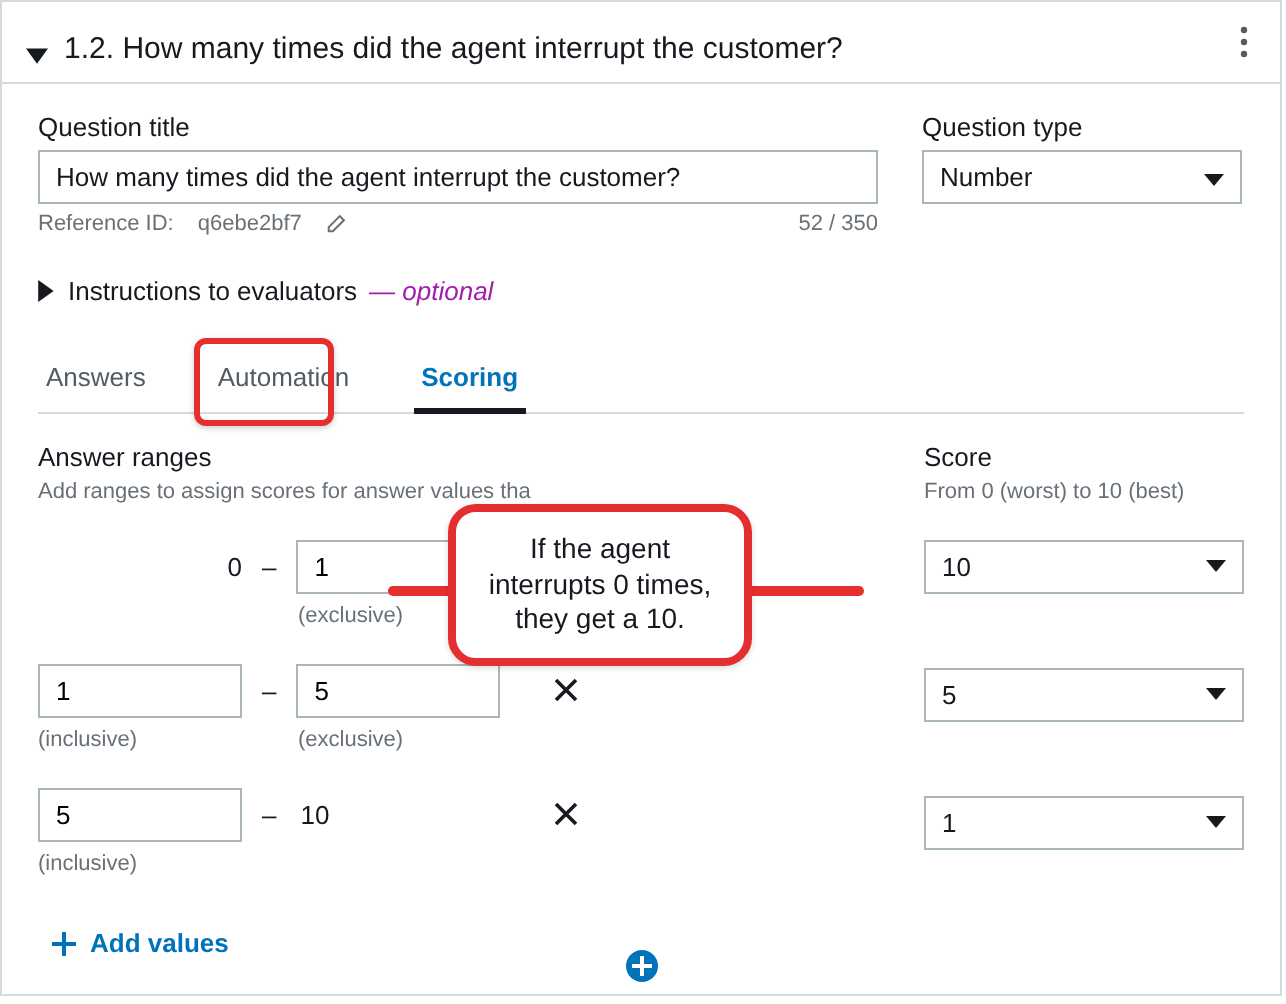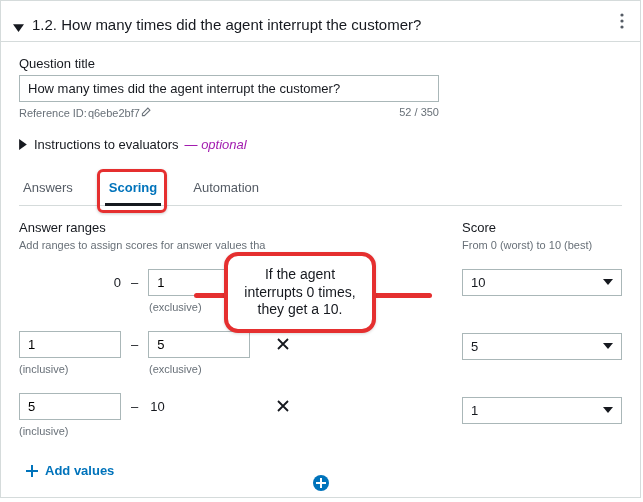--- a/index.html
+++ b/index.html
@@ -69,21 +69,21 @@
     cursor: pointer;
   }
   .ref-row {
     display: flex;
     gap: 8px;
     margin-top: 4px;
     font-size: 11px;
     color: #687078;
     width: 420px;
   }
-  .ref-left { display:flex; align-items:center; gap:1px;}
+  .ref-left { display:flex; gap:12px;}
   .ref-right { margin-left: auto; }
   .instructions {
     margin-top: 18px;
     display: flex;
     align-items: center;
     cursor: pointer;
     color: #16191f;
     font-size: 13px;
     gap: 6px;
   }
@@ -250,34 +250,45 @@
             <span>q6ebe2bf7</span>
             <span>
               <svg width="11" height="11" viewBox="0 0 16 16">
                   <path d="M2 11 L10 3 L13 6 L5 14 L2 14 Z" fill="none" stroke="#687078" stroke-width="1.5"></path>
                 </svg>
             </span>
           </span>
           <span class="ref-right">52 / 350</span>
         </div>
       </div>
+      <div class="field-group">
+        <div class="label">Question type</div>
+        <div class="q-type-select">
+          <span>Number</span>
+          <span>
+            <svg width="10" height="6" viewBox="0 0 10 6">
+                <path d="M0 0 L10 0 L5 6 Z" fill="#16191f"></path>
+              </svg>
+          </span>
+        </div>
+      </div>
     </div>
 
     <div class="instructions">
       <svg width="9" height="11" viewBox="0 0 8 10">
           <path d="M0 0 L7 5 L0 10 Z" fill="#16191f"></path>
         </svg>
       <span>Instructions to evaluators</span>
       <span class="opt">— optional</span>
     </div>
 
     <div class="tabs">
       <div class="tab">Answers</div>
+      <div class="tab">Automation</div>
       <div class="tab active">Scoring</div>
-      <div class="tab">Automation</div>
     </div>
 
     <div class="ranges-area">
       <div class="ranges-col">
         <div class="label">Answer ranges</div>
         <div class="sub-help">Add ranges to assign scores for answer values tha</div>
 
         
         <div class="range-row">
           <div class="static-val left">0</div>

